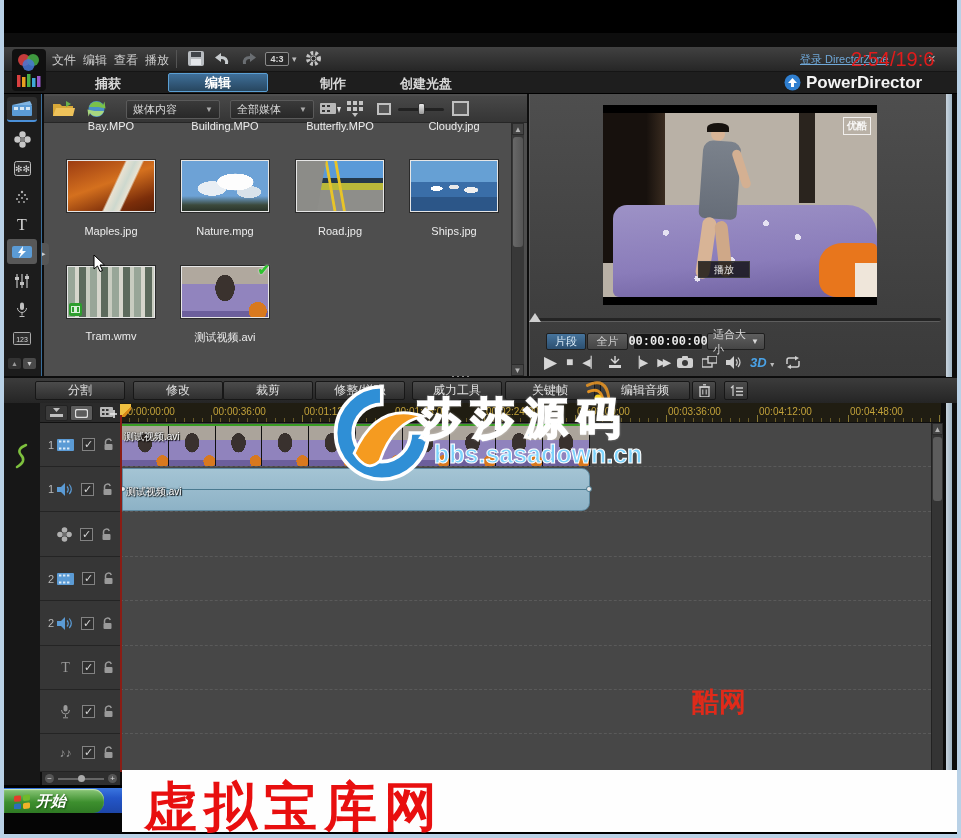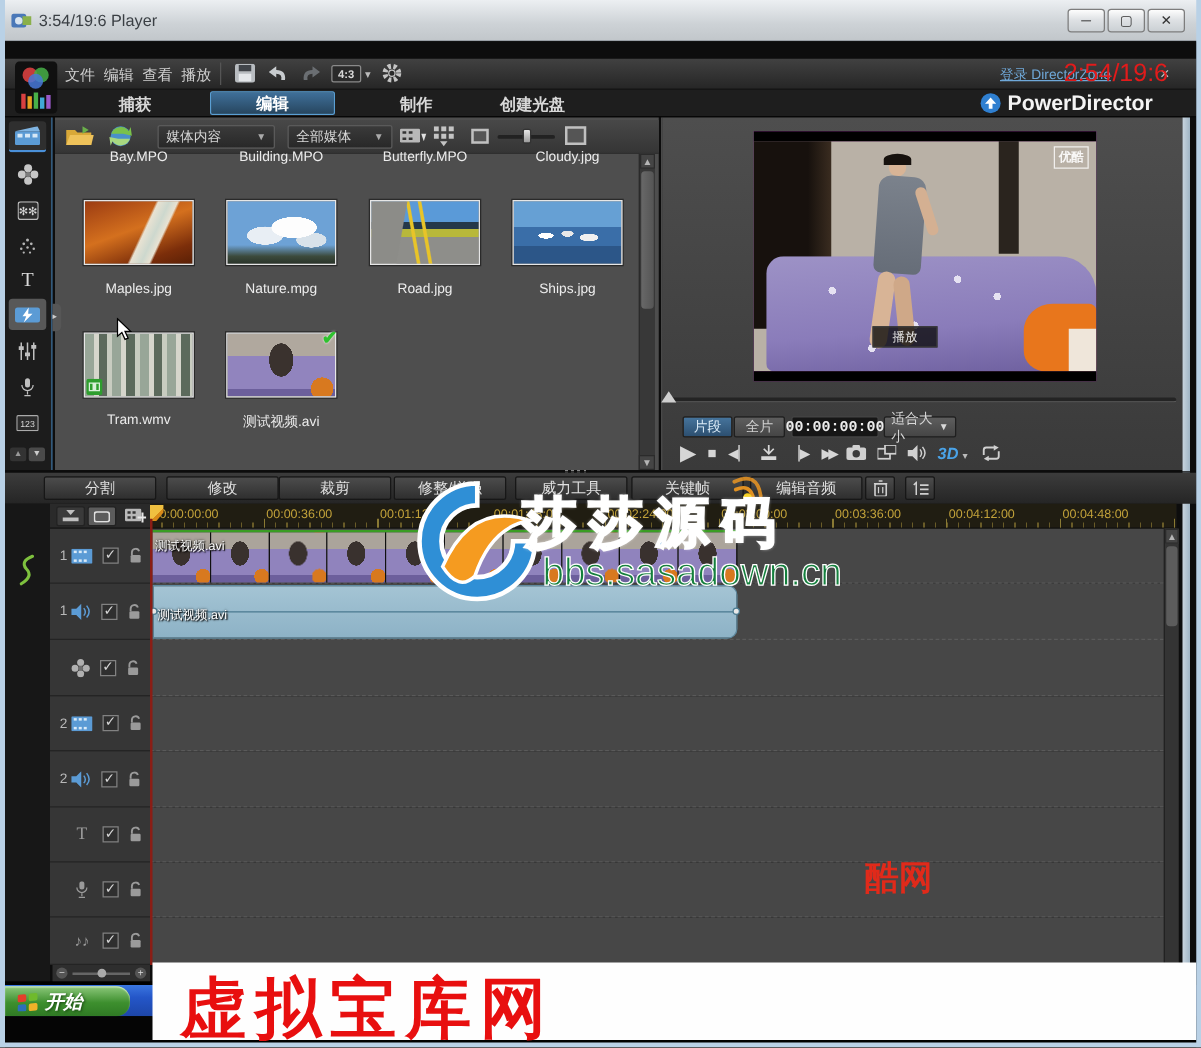--- a/index.html
+++ b/index.html
@@ -63,37 +63,20 @@
   .wm{z-index:60;pointer-events:none;}
   .whiteband{left:122px;top:770px;width:835px;height:62px;background:#fefefe;z-index:70;}
   
   .sb-btn{display:flex;align-items:center;justify-content:center;color:#b5b5b5;font-size:8px;background:#454545;border:1px solid #2b2b2b;}
 </style>
 </head>
 <body>
 
 <div class="screen">
 
-  <div class="abs titlebar">
-    <svg class="abs" style="left:9px;top:8px" width="17" height="17">
-      <rect x="0" y="3" width="12" height="11" rx="2" fill="#4a78b8"></rect>
-        <rect x="9" y="5" width="7" height="7" fill="#8ab04a"></rect>
-        <circle cx="6" cy="8.5" r="3" fill="#d8e4f0"></circle>
-    </svg>
-    <span class="abs" style="left:31px;top:9px;font-size:13px;color:#3a3f44">3:54/19:6 Player</span>
-    <div class="abs winbtn" style="left:854px">
-        <span>─</span>
-      </div>
-    <div class="abs winbtn" style="left:886px">
-        <span>▢</span>
-      </div>
-    <div class="abs winbtn" style="left:918px">
-        <span>✕</span>
-      </div>
-  </div>
 
   <div class="abs appbg"></div>
 
   <div class="abs menubar"></div>
   <span class="abs menu-item" style="left:52px">文件</span>
   <span class="abs menu-item" style="left:83px">编辑</span>
   <span class="abs menu-item" style="left:114px">查看</span>
   <span class="abs menu-item" style="left:145px">播放</span>
   <div class="abs" style="left:176px;top:50px;width:1px;height:18px;background:#555"></div>
   <svg class="abs" style="left:188px;top:51px" width="17" height="16">
@@ -670,21 +653,21 @@
       </g>
     </svg>
     <svg style="position:absolute;left:250px;top:-6px" width="36" height="30">
       <g stroke="#f59b20" fill="none" stroke-width="3" stroke-linecap="round" transform="rotate(28 18 15)">
           <path d="M10 20 q8 -10 16 0" opacity=".9"></path>
           <path d="M6 15 q12 -16 24 0" opacity=".8"></path>
         </g>
         <circle cx="18" cy="22" r="3.5" fill="#f5d020"></circle>
     </svg>
     <div style="position:absolute;left:88px;top:8px;font-size:43px;font-weight:900;color:#2e8fd4;letter-spacing:10px;-webkit-text-stroke:2px #fff;text-shadow:0 0 3px #fff">莎莎源码</div>
-    <div style="position:absolute;left:104px;top:58px;font-size:31px;font-weight:400;color:#15803d;-webkit-text-stroke:1px #fff">bbs.sasadown.cn</div>
+    <div style="position:absolute;left:104px;top:58px;font-size:25px;font-weight:700;color:#7dd3fc;-webkit-text-stroke:1px #fff">bbs.sasadown.cn</div>
   </div>
 
   <div class="abs wm" style="left:692px;top:684px;font-size:27px;font-weight:900;color:#e02a1a">酷网</div>
 
   <div class="abs wm" style="left:851px;top:48px;font-size:20px;font-weight:normal;color:#e21b1b;z-index:65">2:54/19:6</div>
 
   <div class="abs" style="left:4px;top:788px;width:953px;height:25px;background:linear-gradient(#3a76e0,#2456c8 40%,#1d46a8)"></div>
   <div class="abs" style="left:4px;top:789px;width:100px;height:24px;border-radius:0 11px 11px 0;background:linear-gradient(#8cc87a,#3d8f2e 55%,#2f7a24);display:flex;align-items:center;gap:5px;padding:0 10px;box-shadow:inset 0 1px 1px #cfe8c0">
     <svg width="17" height="16">
       <g transform="skewY(-6)">

